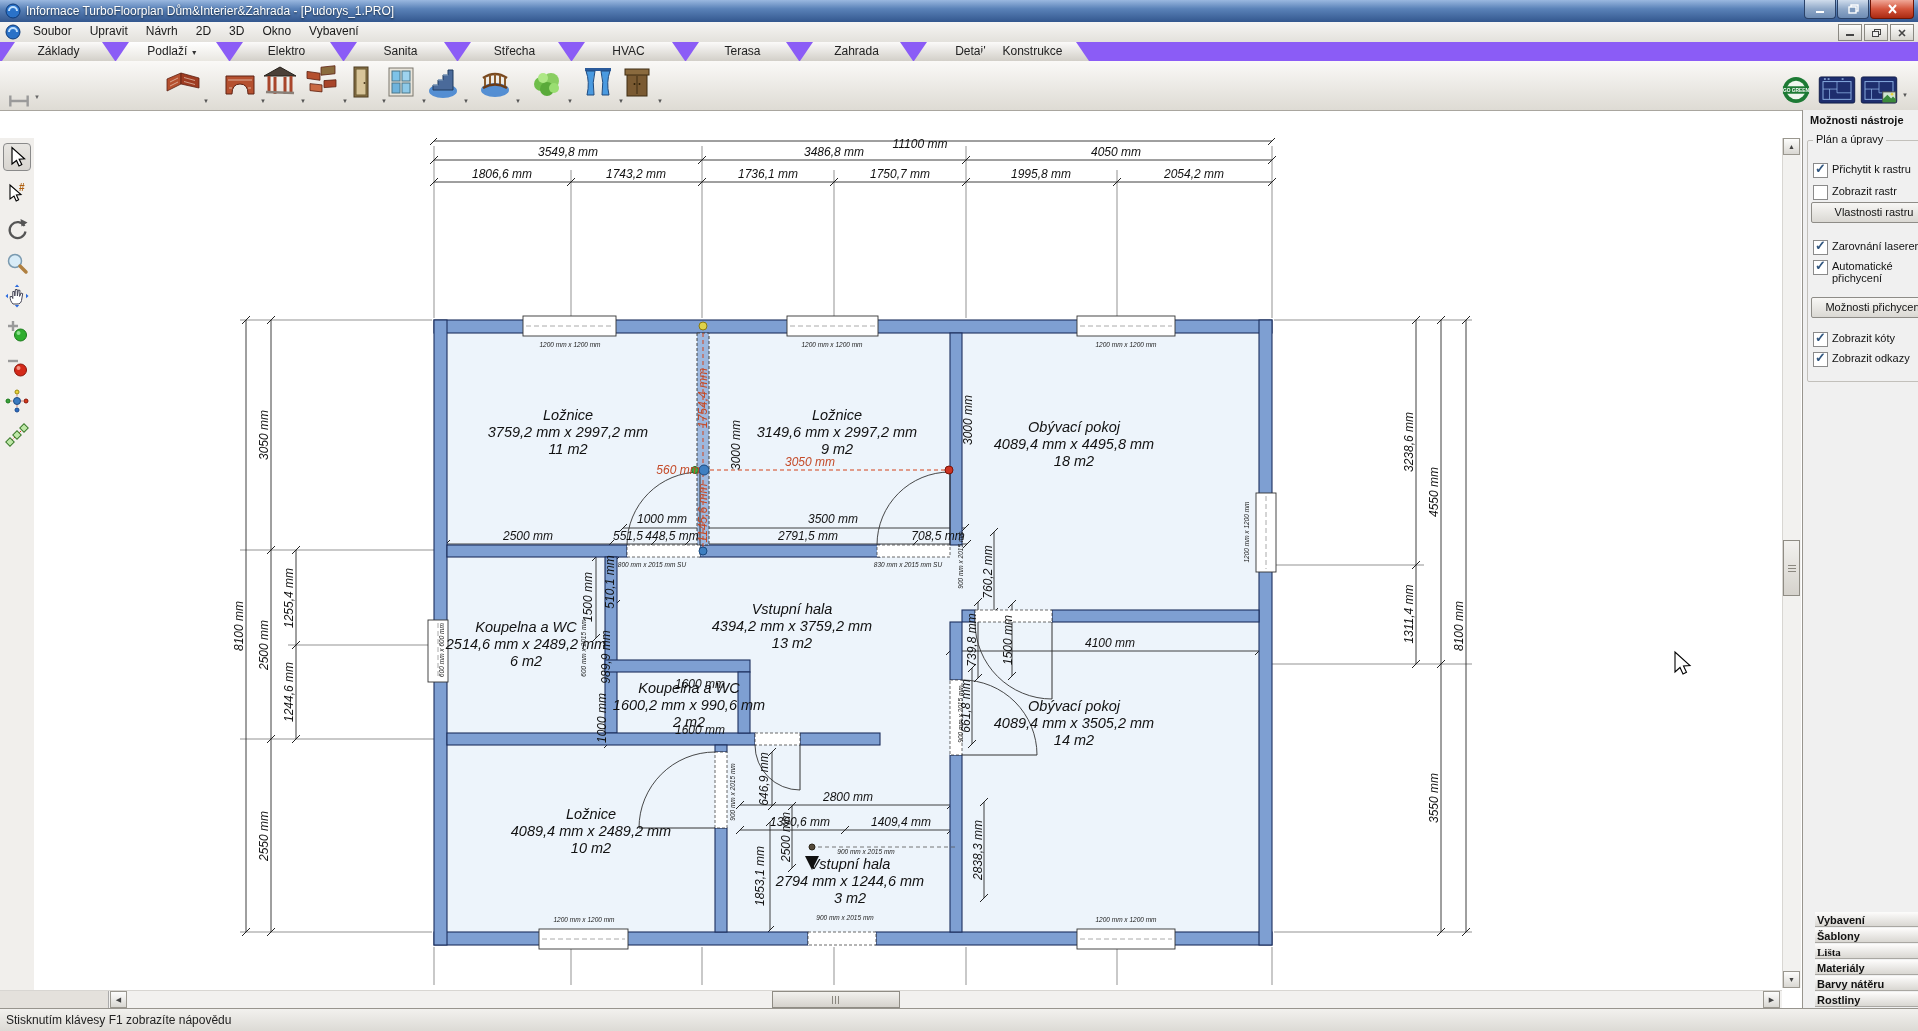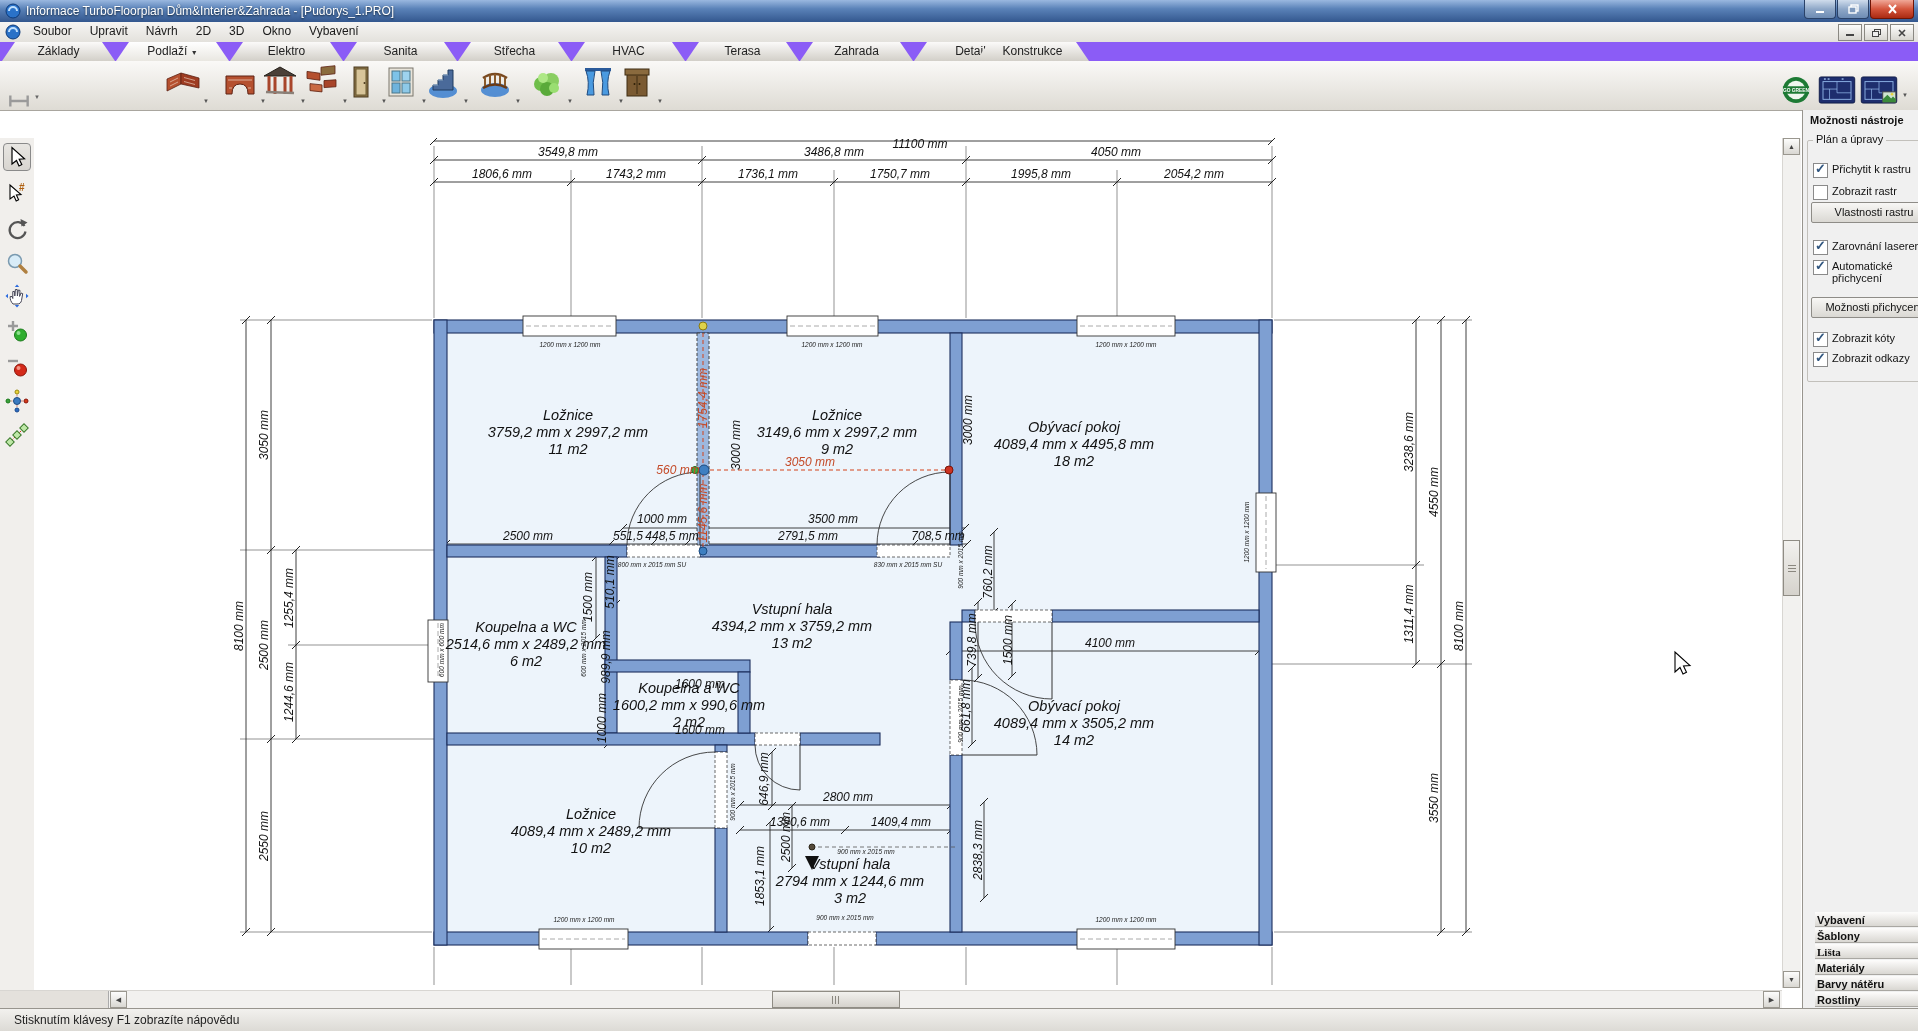--- a/index.html
+++ b/index.html
@@ -80,21 +80,21 @@
   .opt-row .cbx{position:absolute;left:0;top:0;}
   .opt-row .lbl{position:absolute;left:19px;top:0;width:110px;line-height:12px;white-space:nowrap;}
   .opt-row .lbl.wrap{white-space:normal;}
   .pbtn{position:absolute;left:8px;width:124px;height:19px;border:1px solid #8e8c87;border-radius:2px;
     background:linear-gradient(180deg,#f8f7f5,#dad8d3);text-align:center;line-height:19px;white-space:nowrap;}
   .section{position:absolute;left:12px;width:116px;height:15px;border-top:1px solid #fbfbfa;border-bottom:1px solid #a9a7a2;
     background:linear-gradient(180deg,#fbfaf9,#d9d7d2);font-weight:bold;padding:1px 0 0 2px;box-sizing:border-box;white-space:nowrap;}
   
   .statusbar{position:absolute;left:0;top:1008px;width:100%;height:23px;
     background:linear-gradient(180deg,#f2f1ee,#dbd9d4);border-top:1px solid #98958e;font-size:12px;color:#222;}
-  .statusbar span{position:absolute;left:6px;top:4px;margin-left:8px;}
+  .statusbar span{position:absolute;left:6px;top:4px;}
 </style>
 </head>
 <body>
 
 <div class="app">
 
   <div class="titlebar">
     <svg class="appicon" viewBox="0 0 16 16">
       <circle cx="8" cy="8" r="7" fill="#2a72c8" stroke="#0e3a78"></circle>
       <path d="M4 8 A4 4 0 0 1 12 8" fill="none" stroke="#bfe0ff" stroke-width="2"></path>

